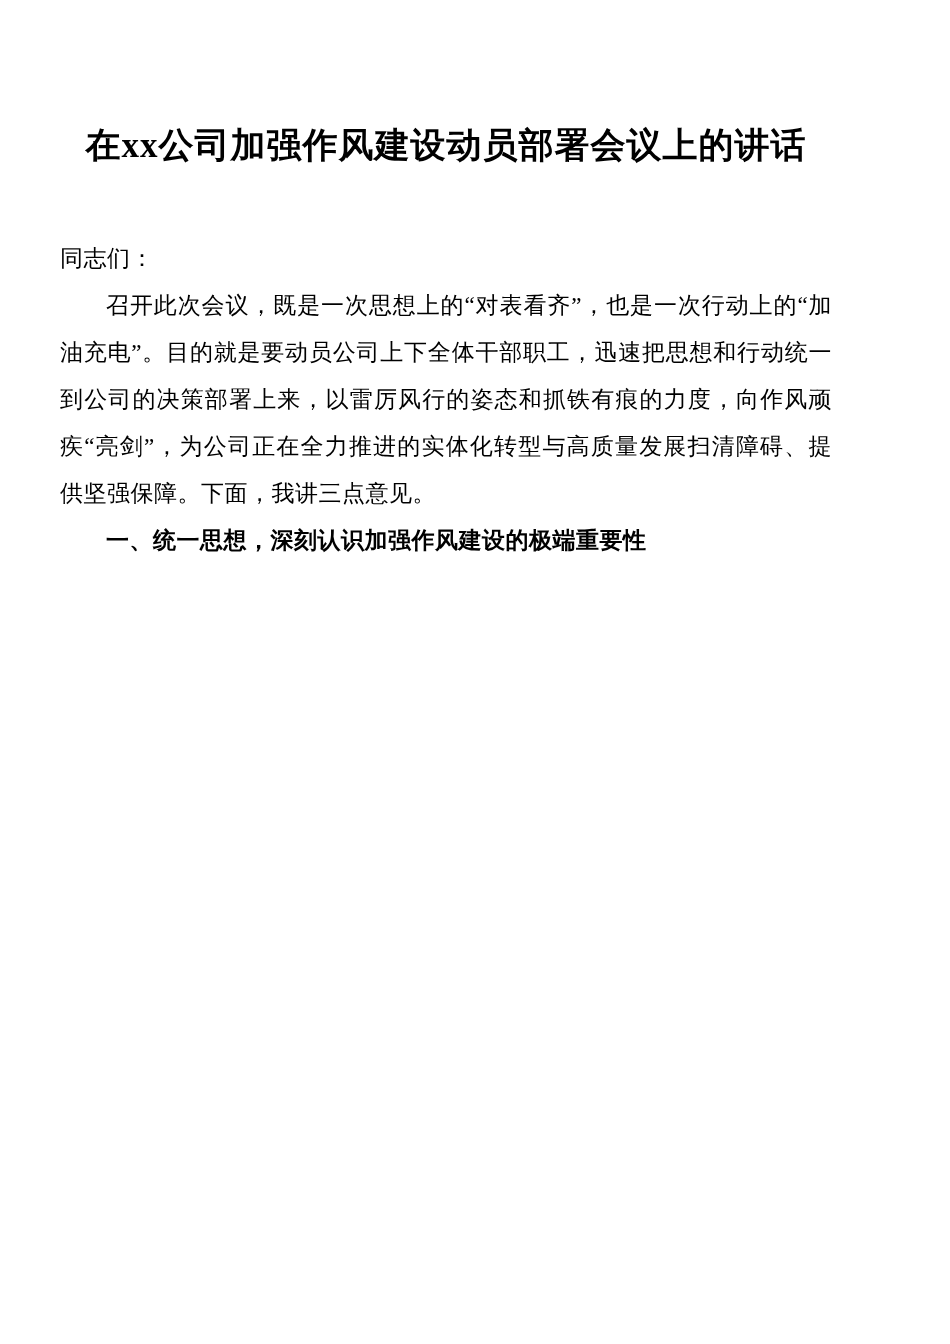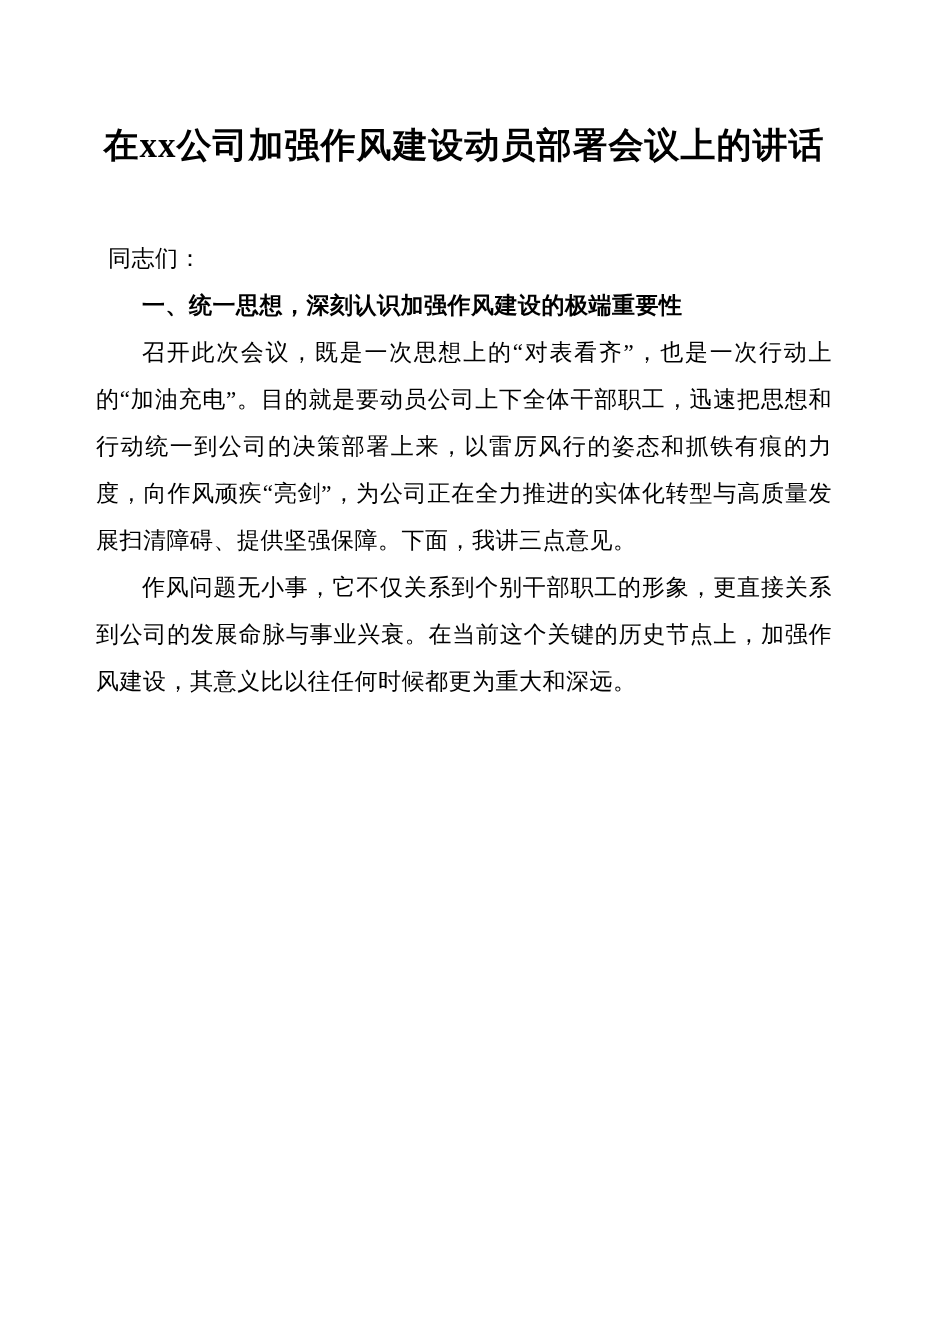--- a/index.html
+++ b/index.html
@@ -11,42 +11,41 @@
       width: 950px;
       height: 1344px;
       color: #000000;
       font-family: "Liberation Serif", serif;
       overflow: hidden;
     }
     .page {
       box-sizing: border-box;
       width: 950px;
       height: 1344px;
-      padding: 120px 118px 0 96px;
+      padding: 120px 118px 0 60px;
       background: #ffffff;
     }
     .doc-title {
       font-family: "Liberation Serif", serif;
       font-weight: bold;
       font-size: 35px;
       line-height: 1.5;
       text-align: center;
       margin: 0 0 62px 0;
       letter-spacing: 1px;
     }
     .para {
       font-size: 23px;
       line-height: 47px;
       text-align: justify;
       margin: 0;
       letter-spacing: 0.5px;
     }
     .salutation {
       text-indent: 0;
-      margin-left: 12px;
     }
     .body-para {
       text-indent: 2em;
     }
     .heading {
       font-family: "Liberation Sans", sans-serif;
       font-weight: bold;
       font-size: 23px;
       line-height: 47px;
       text-indent: 2em;
@@ -56,18 +55,17 @@
   </style>
 </head>
 <body>
 
 <div class="page">
   <h1 class="doc-title">在xx公司加强作风建设动员部署会议上的讲话</h1>
 
   <p class="para salutation">同志们：</p>
 
 
+  <p class="para body-para">召开此次会议，既是一次思想上的“对表看齐”，也是一次行动上的“加油充电”。目的就是要动员公司上下全体干部职工，迅速把思想和行动统一到公司的决策部署上来，以雷厉风行的姿态和抓铁有痕的力度，向作风顽疾“亮剑”，为公司正在全力推进的实体化转型与高质量发展扫清障碍、提供坚强保障。下面，我讲三点意见。</p>
+
   <p class="para heading">一、统一思想，深刻认识加强作风建设的极端重要性</p>
 
-  <p class="para body-para">召开此次会议，既是一次思想上的“对表看齐”，也是一次行动上的“加油充电”。目的就是要动员公司上下全体干部职工，迅速把思想和行动统一到公司的决策部署上来，以雷厉风行的姿态和抓铁有痕的力度，向作风顽疾“亮剑”，为公司正在全力推进的实体化转型与高质量发展扫清障碍、提供坚强保障。下面，我讲三点意见。</p>
-
-  <p class="para body-para">作风问题无小事，它不仅关系到个别干部职工的形象，更直接关系到公司的发展命脉与事业兴衰。在当前这个关键的历史节点上，加强作风建设，其意义比以往任何时候都更为重大和深远。</p>
 </div>
 
 </body></html>

